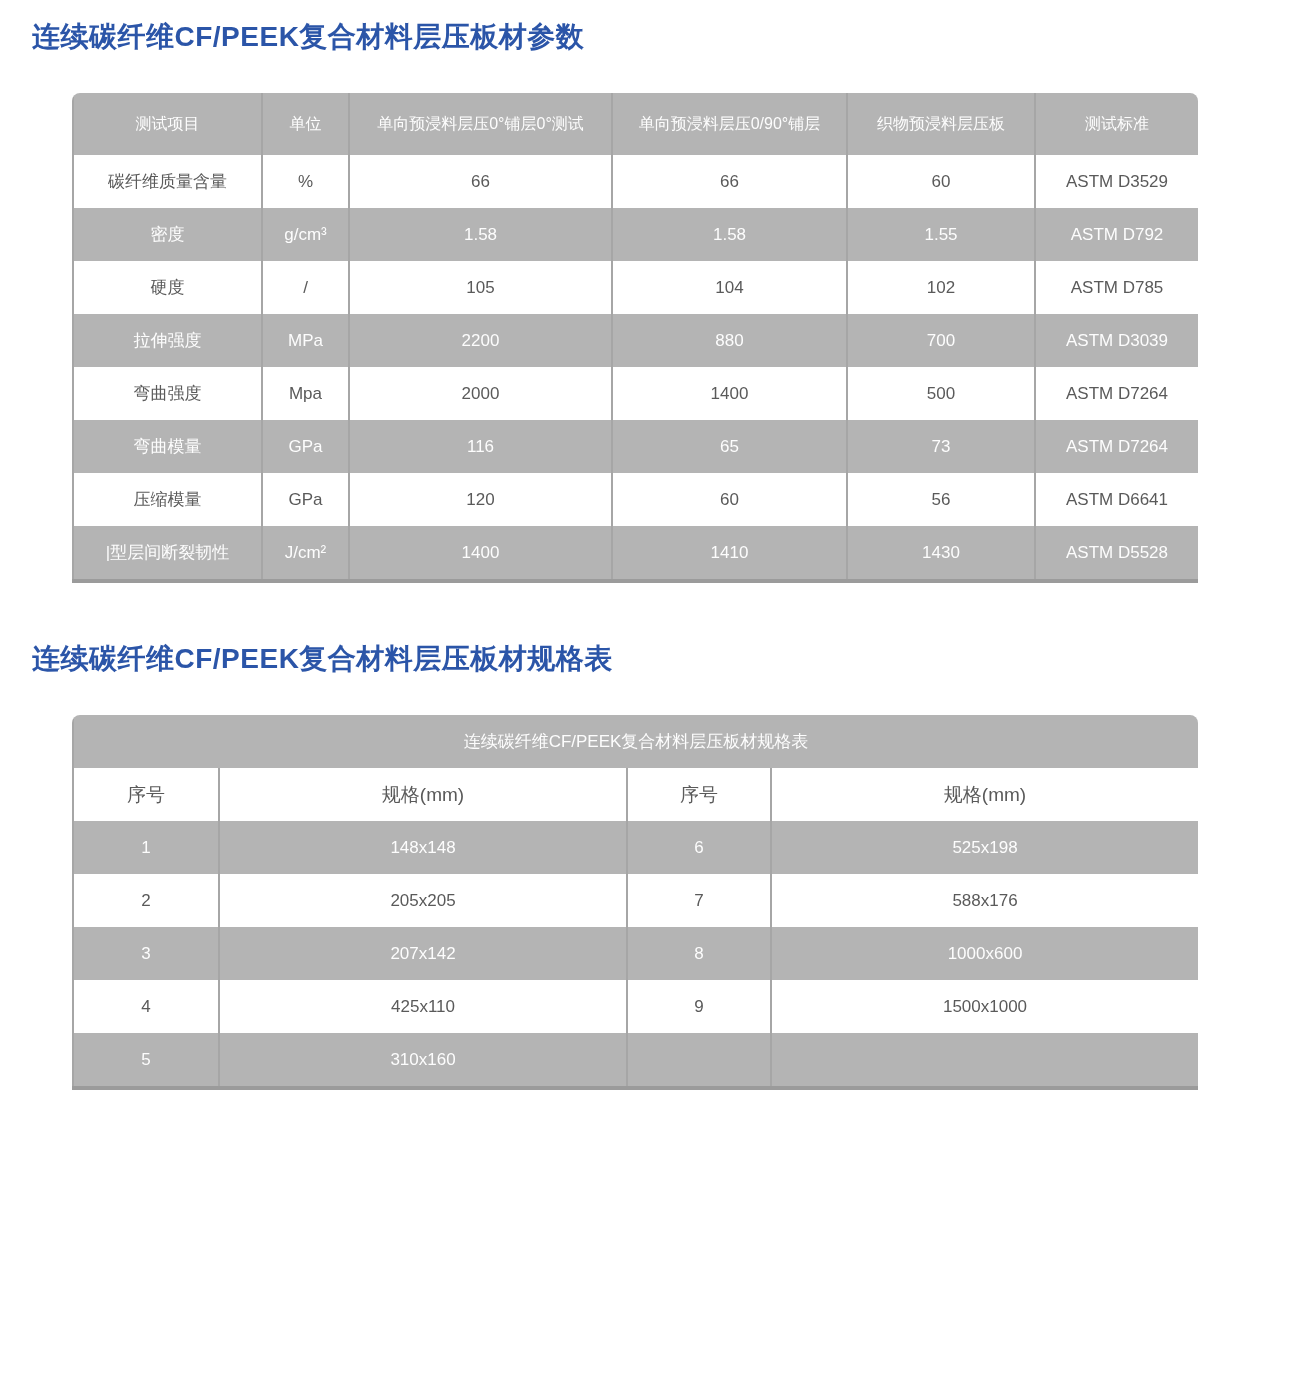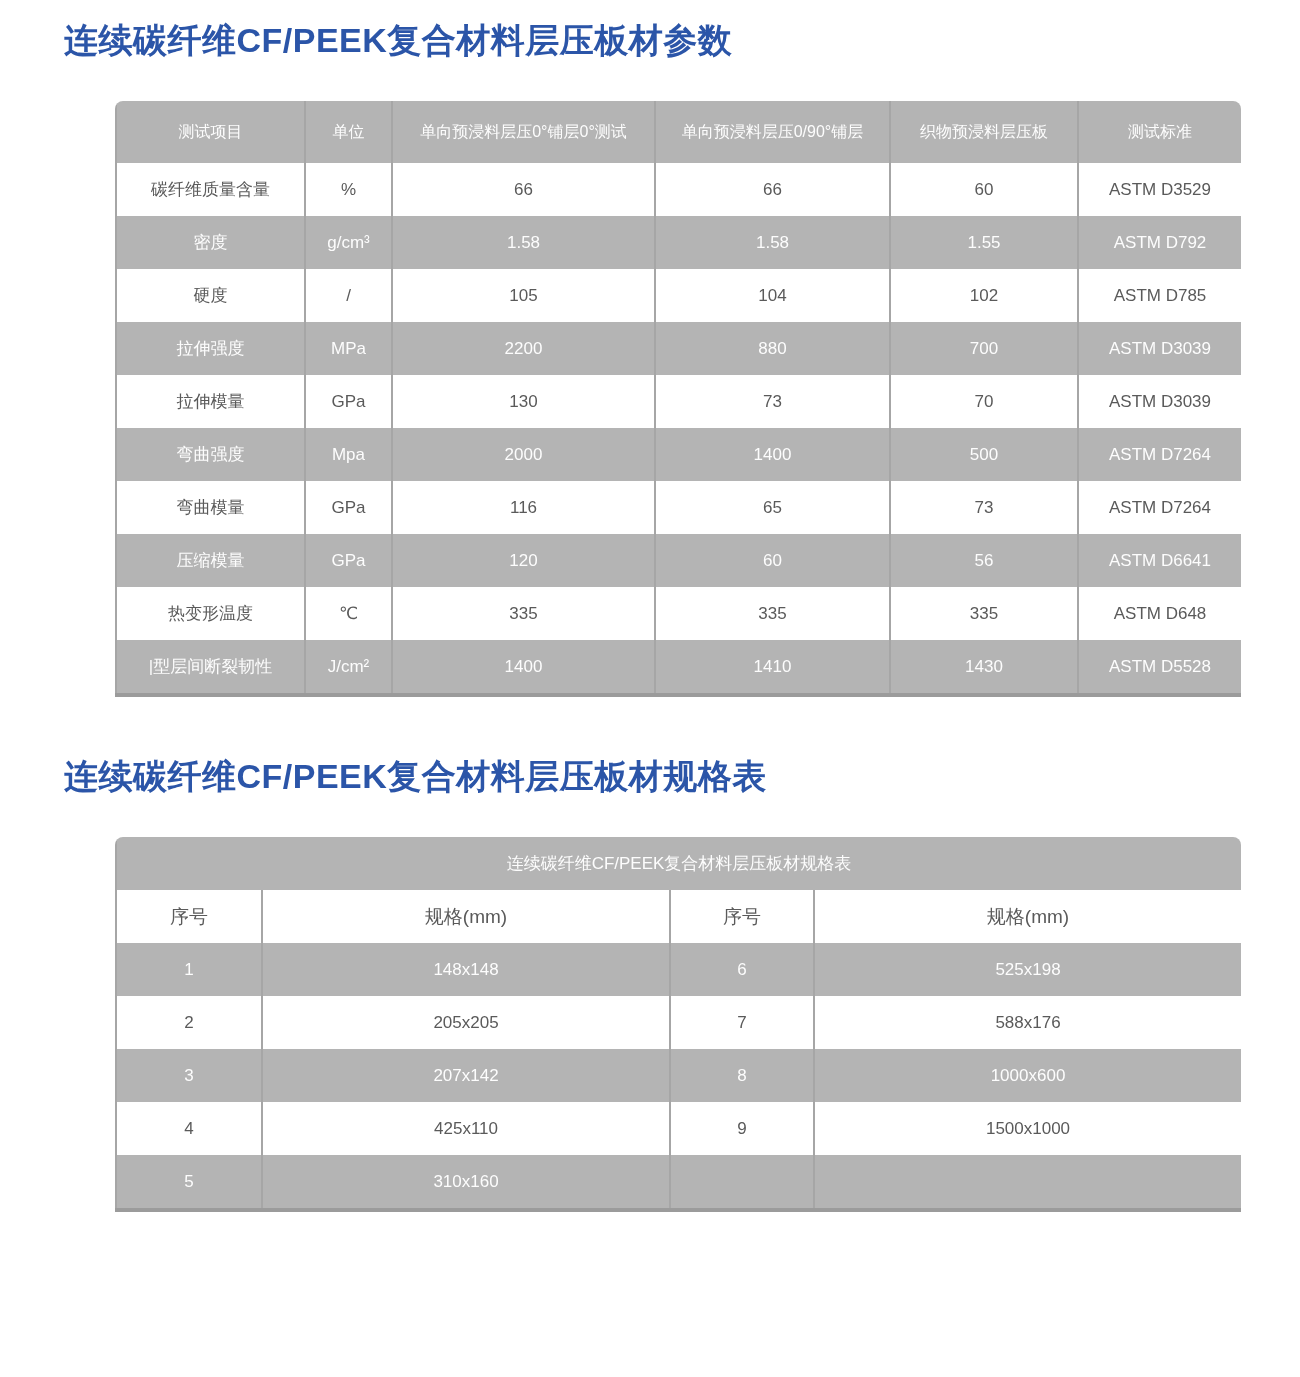--- a/index.html
+++ b/index.html
@@ -10,31 +10,31 @@
   }
   .page {
     width: 1300px;
     height: 1377px;
     background: #ffffff;
     overflow: hidden;
     position: relative;
   }
   .section-title {
     color: #2b55a8;
-    font-size: 34px;
+    font-size: 28px;
     font-weight: bold;
     margin: 0;
-    padding-left: 64px;
+    padding-left: 32px;
     letter-spacing: 0.5px;
   }
   .title-1 { padding-top: 18px; }
   .title-2 { padding-top: 0; margin-top: 57px; }
 
   .table-wrap {
-    margin-left: 115px;
+    margin-left: 72px;
     width: 1126px;
     border-radius: 8px 8px 0 0;
     overflow: hidden;
   }
   .wrap-1 { margin-top: 37px; }
   .wrap-2 { margin-top: 37px; }
 
   table {
     border-collapse: collapse;
     table-layout: fixed;
@@ -140,28 +140,20 @@
           </tr>
           <tr>
             <td>拉伸强度</td>
             <td>MPa</td>
             <td>2200</td>
             <td>880</td>
             <td>700</td>
             <td>ASTM D3039</td>
           </tr>
           <tr>
-            <td>拉伸模量</td>
-            <td>GPa</td>
-            <td>130</td>
-            <td>73</td>
-            <td>70</td>
-            <td>ASTM D3039</td>
-          </tr>
-          <tr>
             <td>弯曲强度</td>
             <td>Mpa</td>
             <td>2000</td>
             <td>1400</td>
             <td>500</td>
             <td>ASTM D7264</td>
           </tr>
           <tr>
             <td>弯曲模量</td>
             <td>GPa</td>
@@ -170,28 +162,20 @@
             <td>73</td>
             <td>ASTM D7264</td>
           </tr>
           <tr>
             <td>压缩模量</td>
             <td>GPa</td>
             <td>120</td>
             <td>60</td>
             <td>56</td>
             <td>ASTM D6641</td>
-          </tr>
-          <tr>
-            <td>热变形温度</td>
-            <td>℃</td>
-            <td>335</td>
-            <td>335</td>
-            <td>335</td>
-            <td>ASTM D648</td>
           </tr>
           <tr>
             <td>|型层间断裂韧性</td>
             <td>J/cm²</td>
             <td>1400</td>
             <td>1410</td>
             <td>1430</td>
             <td>ASTM D5528</td>
           </tr>
         </tbody>

